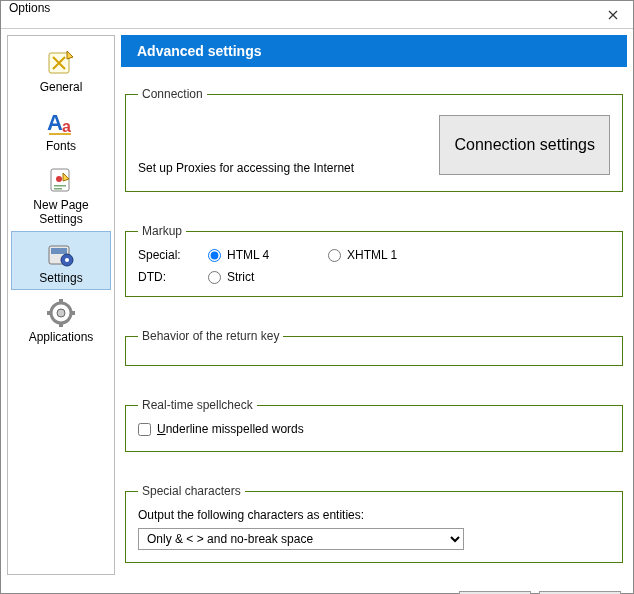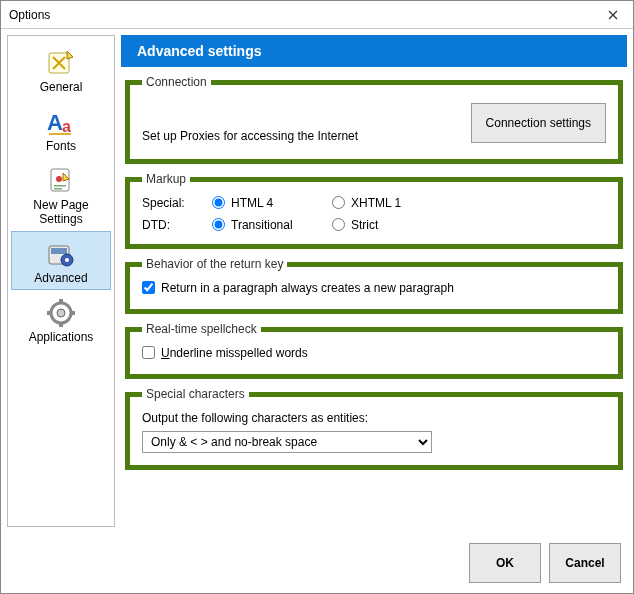--- a/index.html
+++ b/index.html
@@ -17,21 +17,21 @@
     box-shadow: 0 4px 20px rgba(0,0,0,0.3);
     background: #fff;
     display: flex;
     flex-direction: column;
   }
   .titlebar {
     height: 28px;
     background: #fff;
     border-bottom: 1px solid #ccc;
     display: flex;
-    align-items: center;
+    align-items: flex-start;
     padding-left: 8px;
   }
   .titlebar-title { flex: 1; }
   .close-btn {
     width: 40px;
     height: 27px;
     display: flex;
     align-items: center;
     justify-content: center;
     font-size: 14px;
@@ -76,47 +76,47 @@
     gap: 8px;
   }
   .header-bar {
     background: #0a78d6;
     color: #fff;
     font-weight: bold;
     font-size: 14px;
     padding: 8px 16px;
   }
   fieldset {
-    border: 5px solid #4d7c0f;
-    margin: 0 4px;
+    border: 1px solid #4d7c0f;
+    margin: 12px 4px;
     padding: 10px 12px 12px;
   }
   legend {
     padding: 0 4px;
     color: #333;
   }
   .row { display: flex; align-items: flex-end; gap: 8px; margin: 4px 0; }
   .grid2 { display: grid; grid-template-columns: 70px 120px 100px; row-gap: 8px; align-items: center; }
-  label.radio, label.check { display: inline-flex; align-items: flex-start; gap: 6px; }
+  label.radio, label.check { display: inline-flex; align-items: flex-end; gap: 6px; }
   input[type="radio"], input[type="checkbox"] { margin: 0; width:13px; height:13px; }
   .btn {
     border: 1px solid #999;
     background: #e9e9e9;
-    padding: 12px 14px;
+    padding: 20px 14px;
     min-width: 64px;
     text-align: center;
     cursor: default;
     font-family: inherit;
-    font-size: 12px;
+    font-size: 16px;
   }
   select {
     font-family: inherit;
     font-size: 12px;
     padding: 2px 4px;
-    width: 290px;
+    width: 326px;
     border: 1px solid #999;
     background: #fff;
   }
   .footer {
     display: flex;
     justify-content: flex-end;
     gap: 8px;
     padding: 10px 12px;
     border-top: 0;
   }
@@ -174,21 +174,21 @@
       </div>
       <div class="sidebar-item selected">
         <span class="sidebar-icon">
           <svg width="32" height="32" viewBox="0 0 32 32">
               <rect x="4" y="8" width="20" height="18" rx="2" fill="#e8e8e8" stroke="#777"></rect>
               <rect x="6" y="10" width="16" height="6" fill="#6b8fbf"></rect>
               <circle cx="22" cy="22" r="6" fill="#3a5fb5" stroke="#1a3a7a"></circle>
               <circle cx="22" cy="22" r="2" fill="#fff"></circle>
             </svg>
         </span>
-        <span>Advanced</span>
+        <span>Settings</span>
       </div>
       <div class="sidebar-item">
         <span class="sidebar-icon">
           <svg width="32" height="32" viewBox="0 0 32 32">
               <circle cx="16" cy="16" r="10" fill="none" stroke="#888" stroke-width="3"></circle>
               <g fill="#888">
                 <rect x="14" y="2" width="4" height="5"></rect>
                 <rect x="14" y="25" width="4" height="5"></rect>
                 <rect x="2" y="14" width="5" height="4"></rect>
                 <rect x="25" y="14" width="5" height="4"></rect>
@@ -218,36 +218,28 @@
           <label class="radio">
               <input type="radio" name="lang" checked="" style="">
               <span>HTML 4</span>
             </label>
           <label class="radio">
               <input type="radio" name="lang" style="">
               <span>XHTML 1</span>
             </label>
           <span>DTD:</span>
           <label class="radio">
-              <input type="radio" name="dtd" checked="" style="">
-              <span>Transitional</span>
-            </label>
-          <label class="radio">
               <input type="radio" name="dtd" style="">
               <span>Strict</span>
             </label>
         </div>
       </fieldset>
 
       <fieldset>
         <legend>Behavior of the return key</legend>
-        <label class="check">
-          <input type="checkbox" checked="" style="">
-            <span>Return in a paragraph always creates a new paragraph</span>
-        </label>
       </fieldset>
 
       <fieldset>
         <legend>Real-time spellcheck</legend>
         <label class="check">
           <input type="checkbox" style="">
             <span class="underline-first">Underline misspelled words</span>
         </label>
       </fieldset>
 

